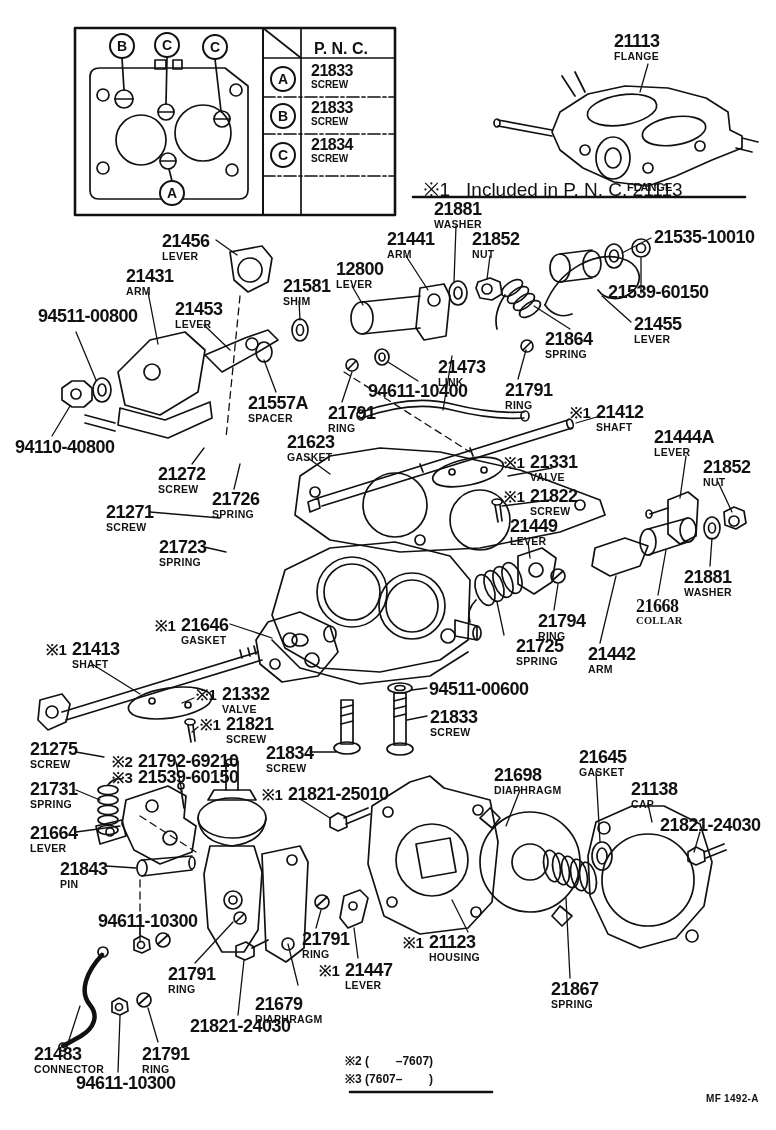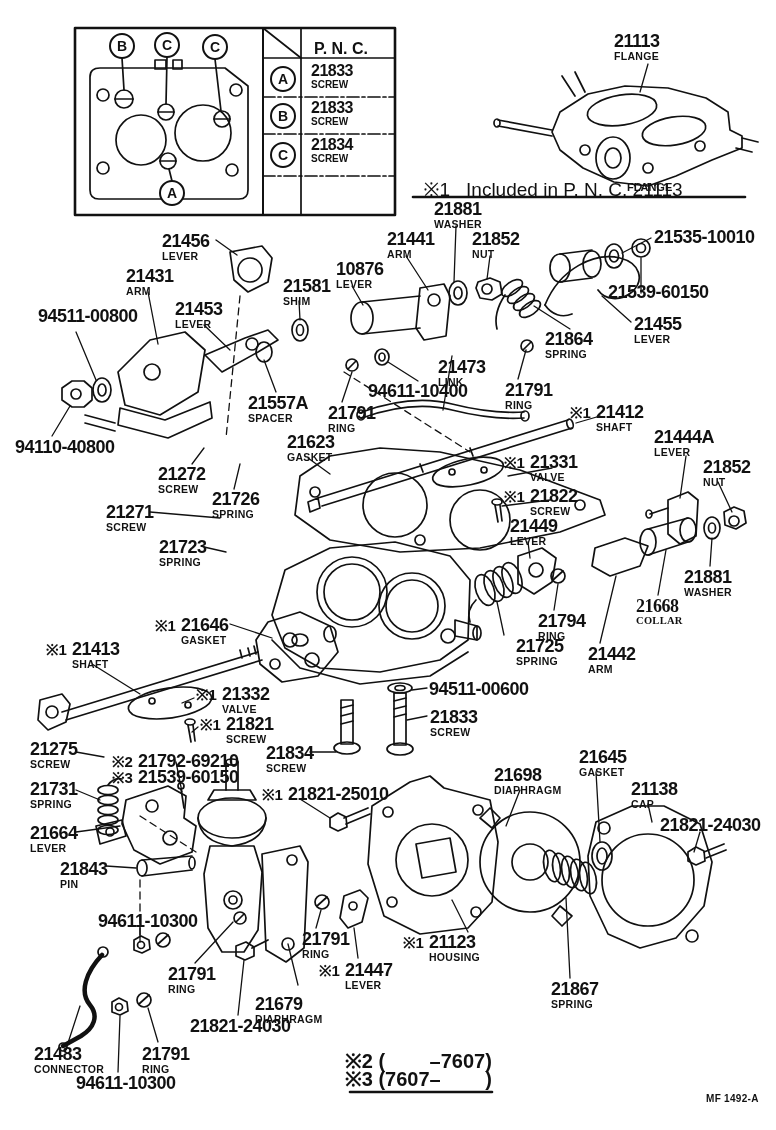--- a/index.html
+++ b/index.html
@@ -19,21 +19,21 @@
                  font-size:14px;font-weight:700;background:#fff;}
   
   .pnc-header{position:absolute;font-weight:700;font-size:16px;text-align:center;}
   .pnc-row{position:absolute;width:132px;}
   .pnc-row .pnc-num{position:absolute;left:48px;top:2px;font-size:16px;font-weight:700;letter-spacing:-0.5px;}
   .pnc-row .pnc-name{position:absolute;left:48px;top:19px;font-size:10px;font-weight:700;}
   
   .note{position:absolute;left:413px;top:154px;font-size:19px;font-weight:400;white-space:pre;}
   .note .note-prefix{margin-right:16px;}
   .note-sub{position:absolute;left:627px;top:181px;font-size:11px;font-weight:700;}
-  .legend{position:absolute;left:345px;top:1052px;font-size:20px;font-weight:700;line-height:18px;}
+  .legend{position:absolute;left:345px;top:1052px;font-size:12px;font-weight:700;line-height:18px;}
   .legend div{white-space:pre;}
   .footer-code{position:absolute;left:706px;top:1093px;font-size:10px;font-weight:700;letter-spacing:.3px;}
 </style>
 </head>
 <body>
 
 <div class="canvas">
 
 <svg class="art" width="776" height="1130" viewBox="0 0 776 1130">
 <g stroke="#111" fill="none" stroke-width="1.7" stroke-linejoin="round" stroke-linecap="round">
@@ -498,21 +498,21 @@
         </span>
       </div>
       <div class="callout" style="left: 126px; top: 267px;">
         <span class="group">
           <span class="num">21431</span>
           <span class="sub">ARM</span>
         </span>
       </div>
       <div class="callout" style="left: 336px; top: 260px;">
         <span class="group">
-          <span class="num">10876</span>
+          <span class="num">12800</span>
           <span class="sub">LEVER</span>
         </span>
       </div>
       <div class="callout" style="left: 283px; top: 277px;">
         <span class="group">
           <span class="num">21581</span>
           <span class="sub">SHIM</span>
         </span>
       </div>
       <div class="callout" style="left: 608px; top: 283px;">

